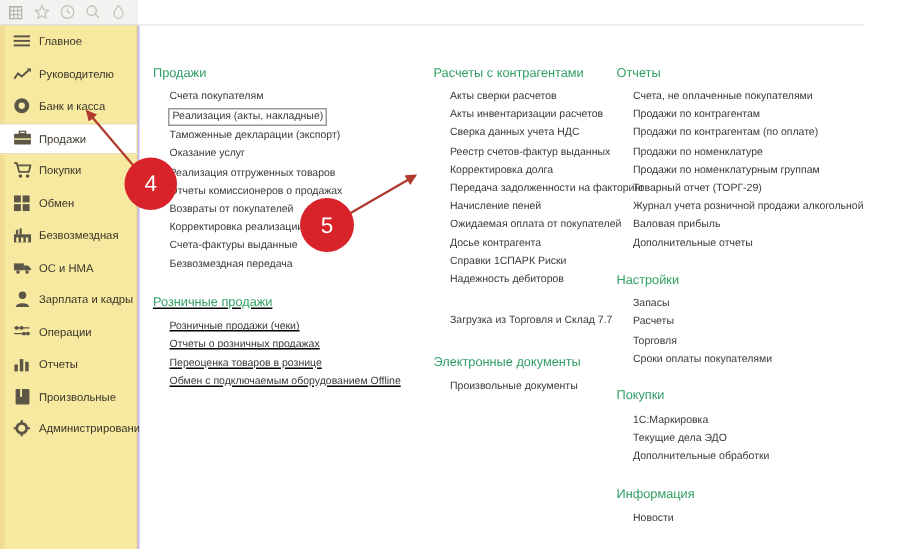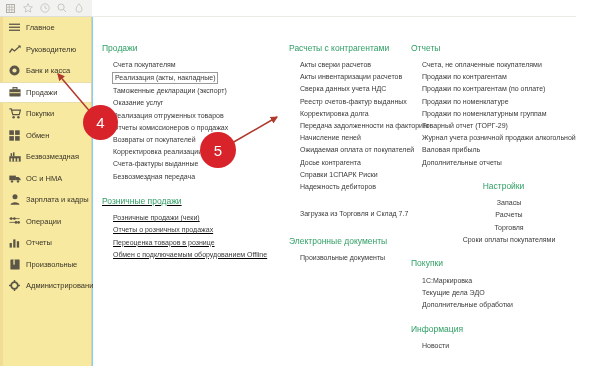--- a/index.html
+++ b/index.html
@@ -6,21 +6,21 @@
   html, body {
     margin: 0; padding: 0;
     width: 600px; height: 366px;
     overflow: hidden;
     background: #ffffff;
     font-family: "Liberation Sans", sans-serif;
   }
   #app {
     position: relative;
     width: 576px; height: 366px;
-    background: #7dd3fc;
+    background: #c4b5fd;
     overflow: hidden;
   }
 
   
   #toolbar {
     position: absolute; left: 0; top: 0;
     width: 92px; height: 17px;
     background: #f2f2f0;
     border-bottom: 1px solid #e0ded8;
     display: flex; align-items: center;
@@ -392,21 +392,21 @@
           <div class="grp-item">Продажи по контрагентам</div>
           <div class="grp-item">Продажи по контрагентам (по оплате)</div>
           <div class="grp-item">Продажи по номенклатуре</div>
           <div class="grp-item">Продажи по номенклатурным группам</div>
           <div class="grp-item">Товарный отчет (ТОРГ-29)</div>
           <div class="grp-item">Журнал учета розничной продажи алкогольной продукции</div>
           <div class="grp-item">Валовая прибыль</div>
           <div class="grp-item">Дополнительные отчеты</div>
         </div>
       </div>
-      <div class="grp" style="margin-top:14px;text-align:center;">
+      <div class="grp" style="margin-top:14px;">
         <div class="grp-title">Настройки</div>
         <div class="grp-items">
           <div class="grp-item">Запасы</div>
           <div class="grp-item">Расчеты</div>
           <div class="grp-item">Торговля</div>
           <div class="grp-item">Сроки оплаты покупателями</div>
         </div>
       </div>
       <div class="grp" style="margin-top:14px;">
         <div class="grp-title">Покупки</div>

